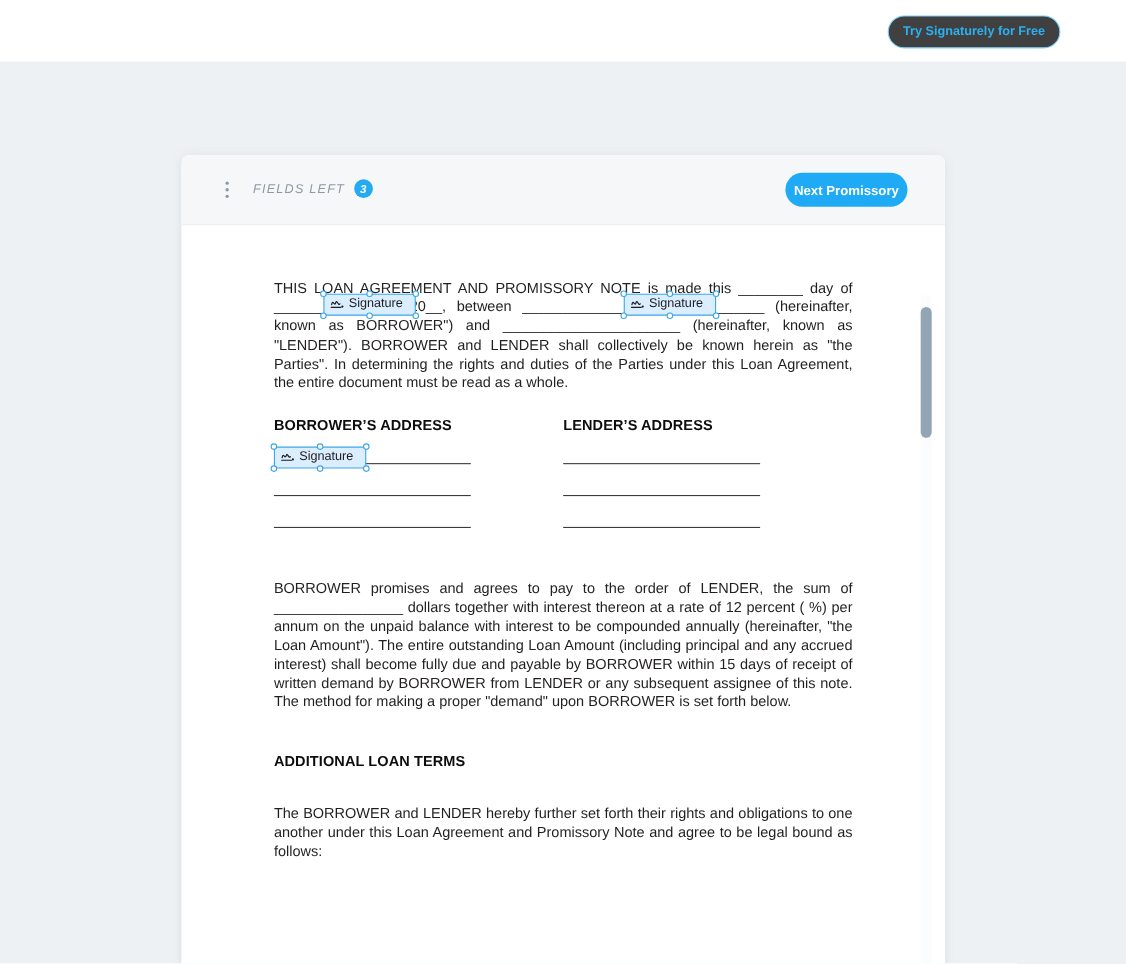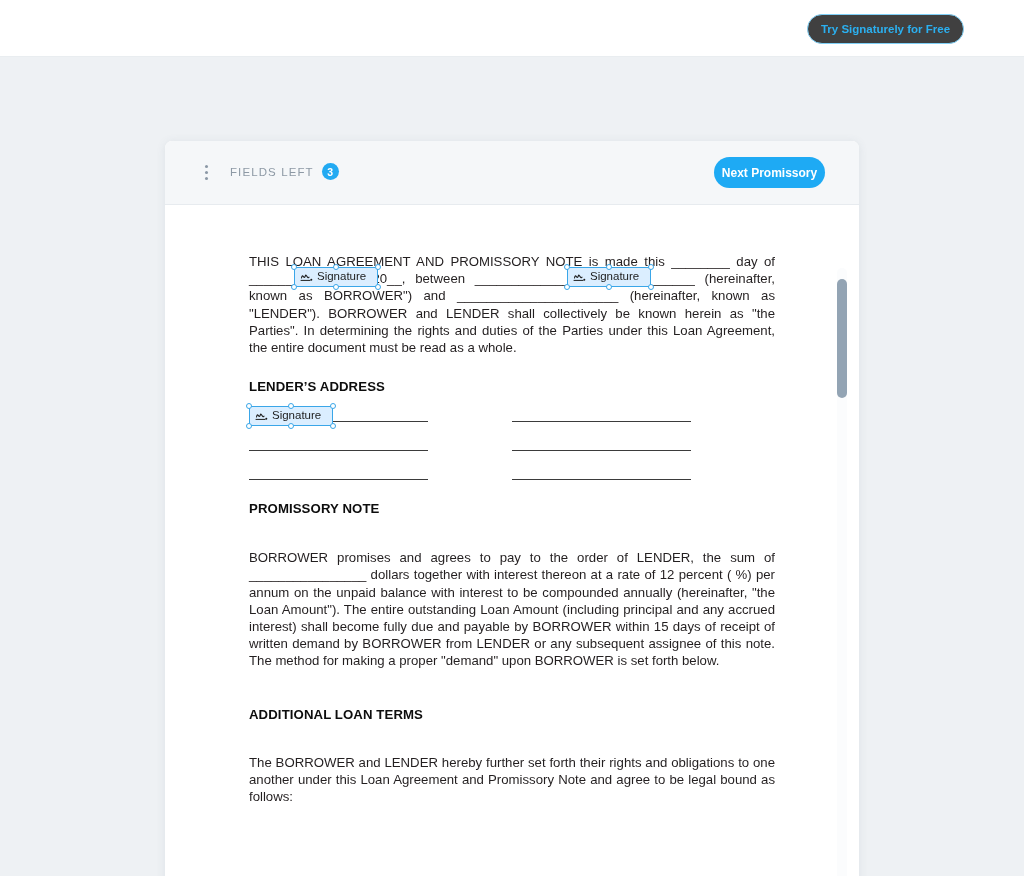--- a/index.html
+++ b/index.html
@@ -117,20 +117,21 @@
     height: 3px;
     border-radius: 50%;
     background: #8b98a6;
   }
   .fields-left {
     margin-left: 17px;
     font-size: 11.5px;
     letter-spacing: 1.1px;
     color: #8d99a5;
     font-weight: normal;
+    font-style: italic;
   }
   .count-badge {
     margin-left: 8px;
     display: inline-flex;
     align-items: center;
     justify-content: center;
     width: 17px;
     height: 17px;
     border-radius: 50%;
     background: #22aaf2;
@@ -341,20 +342,23 @@
             <span class="handle h-tl"></span>
             <span class="handle h-tm"></span>
             <span class="handle h-tr"></span>
             <span class="handle h-bl"></span>
             <span class="handle h-bm"></span>
             <span class="handle h-br"></span>
           </div>
         </div>
 
         <div class="addr-head">
+          <div class="col">
+            <div class="h2">BORROWER’S ADDRESS</div>
+          </div>
           <div class="col">
             <div class="h2">LENDER’S ADDRESS</div>
           </div>
         </div>
 
         <div class="addr-lines">
           <div class="col">
             <div class="inner">
               <div class="line-row"></div>
               <div class="line-row"></div>
@@ -380,21 +384,20 @@
           </div>
           <div class="col">
             <div class="inner">
               <div class="line-row"></div>
               <div class="line-row"></div>
               <div class="line-row"></div>
             </div>
           </div>
         </div>
 
-        <div class="h2" style="margin-top:8px">PROMISSORY NOTE</div>
         <p class="p" style="margin-top:33px">BORROWER promises and agrees to pay to the order of LENDER, the sum of ________________ dollars together with interest thereon at a rate of 12 percent (  %) per annum on the unpaid balance with interest to be compounded annually (hereinafter, "the Loan Amount"). The entire outstanding Loan Amount (including principal and any accrued interest) shall become fully due and payable by BORROWER within 15 days of receipt of written demand by BORROWER from LENDER or any subsequent assignee of this note. The method for making a proper "demand" upon BORROWER is set forth below.</p>
 
         <div class="h2" style="margin-top:37px">ADDITIONAL LOAN TERMS</div>
         <p class="p" style="margin-top:32px">The BORROWER and LENDER hereby further set forth their rights and obligations to one another under this Loan Agreement and Promissory Note and agree to be legal bound as follows:</p>
 
       </div>
 
       <div class="scrollbar-track">
         <div class="scrollbar-thumb"></div>
       </div>

